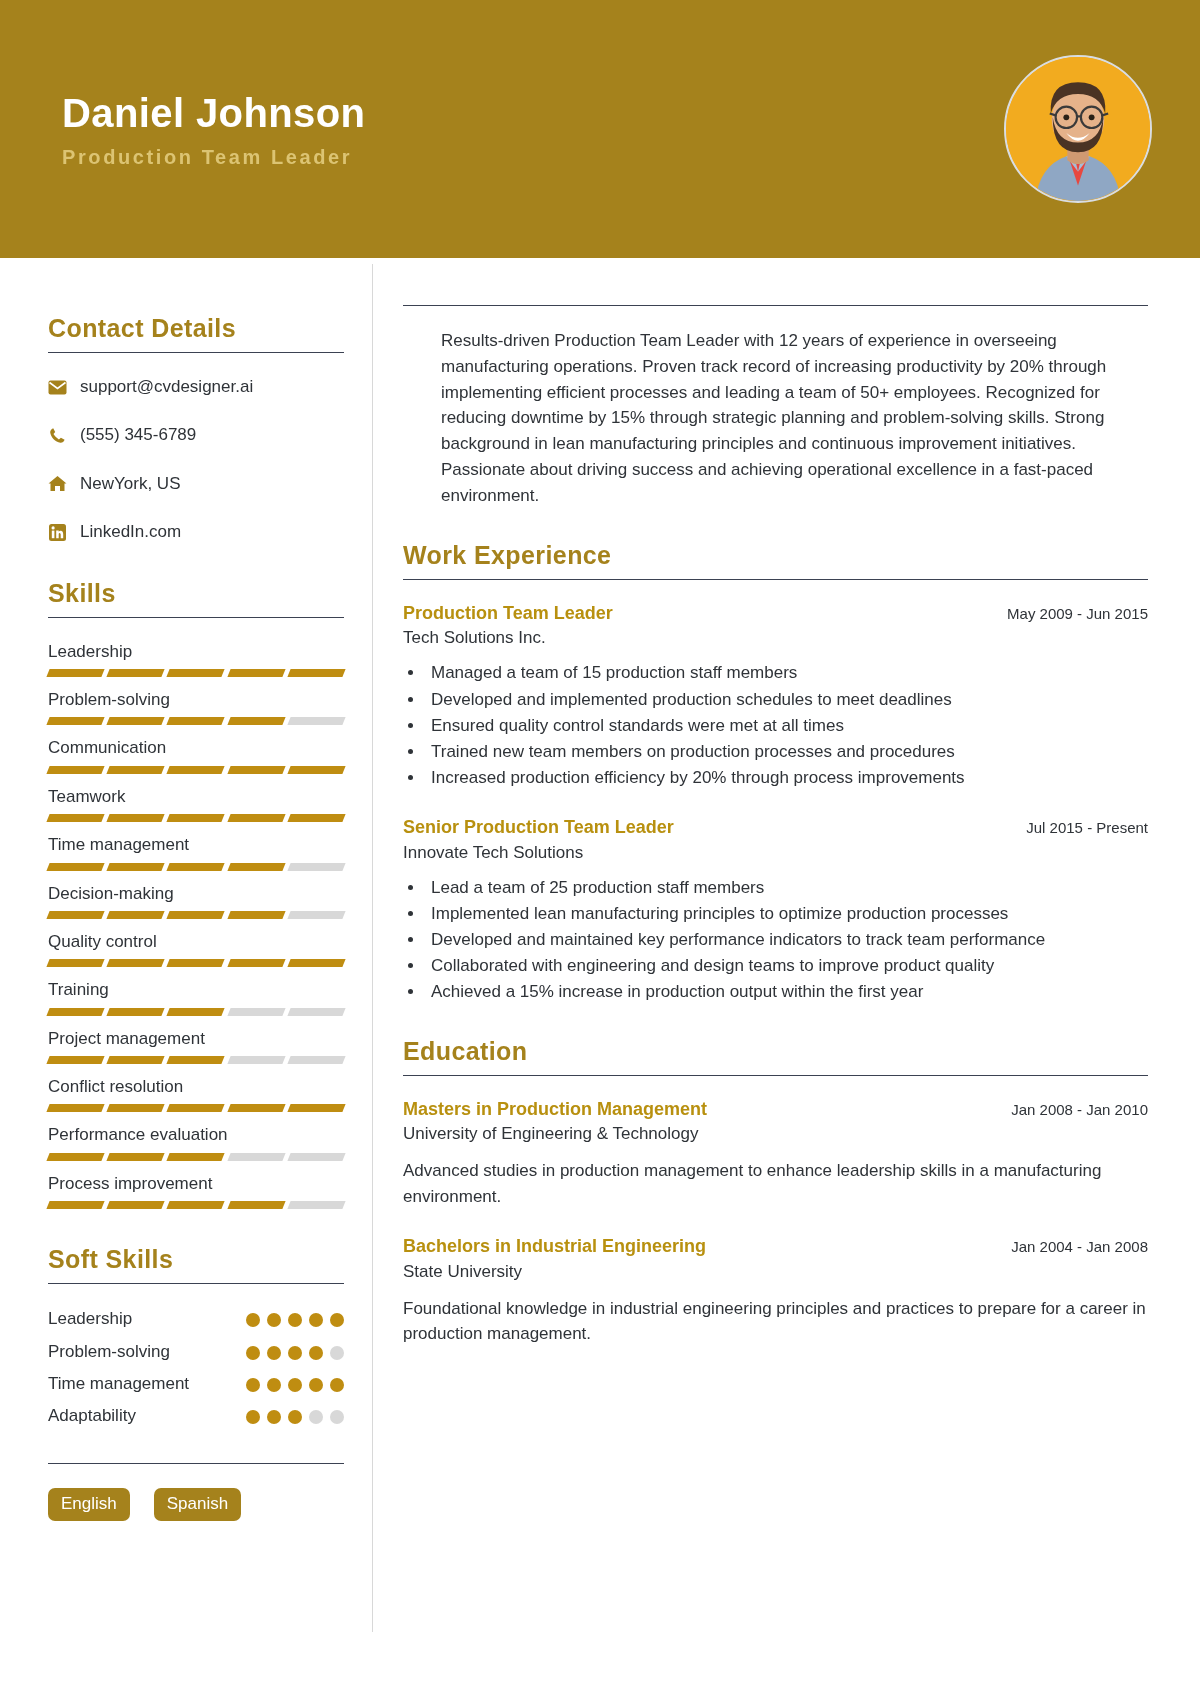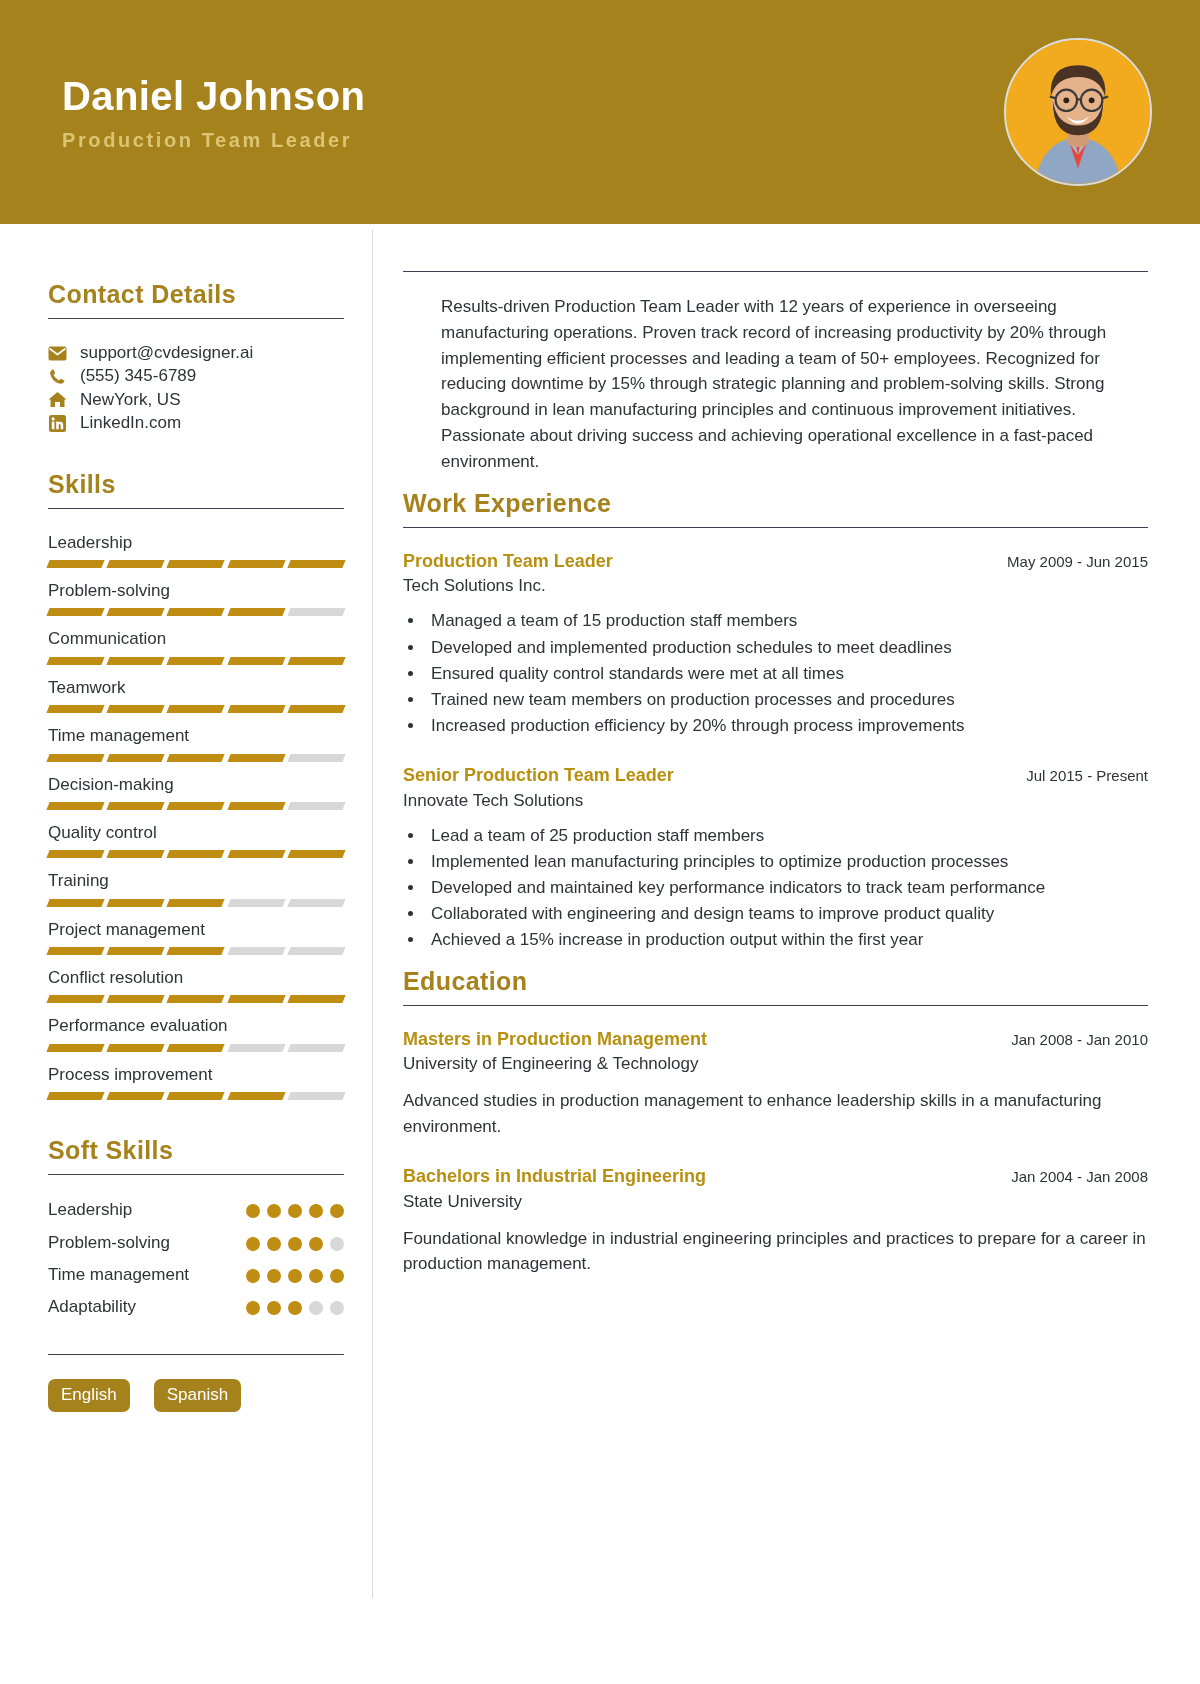--- a/index.html
+++ b/index.html
@@ -15,21 +15,21 @@
     position: relative;
     width: 1200px;
     height: 1684px;
     background: #ffffff;
     overflow: hidden;
   }
 
   
   .header {
     position: relative;
-    height: 224px;
+    height: 258px;
     background: #a5821c;
     display: flex;
     align-items: center;
     padding: 0 48px 0 62px;
   }
   .header-text { flex: 1; }
   .full-name {
     font-size: 40px;
     font-weight: bold;
     color: #ffffff;
@@ -88,24 +88,24 @@
     letter-spacing: 0.4px;
   }
   .sec-rule {
     border-bottom: 1.6px solid #3b4252;
     margin-top: 9px;
   }
   .sidebar .sec-rule { margin-bottom: 24px; }
   .main .sec-rule { margin-bottom: 22px; }
 
   .sec-block + .sec-block { margin-top: 36px; }
-  .main .sec-block + .sec-block { margin-top: 14px; }
-
-  
-  .contact-list { display: flex; flex-direction: column; gap: 3px; }
+  .main .sec-block + .sec-block { margin-top: 32px; }
+
+  
+  .contact-list { display: flex; flex-direction: column; gap: 28px; }
   .contact-row { display: flex; align-items: center; gap: 13px; }
   .c-icon {
     width: 19px; height: 19px; flex: none;
     display: flex; align-items: center; justify-content: center;
     color: #a5821c;
   }
   .c-icon svg { display: block; }
   .c-text { font-size: 17px; color: #2f3338; line-height: 1.2; }
 
   

